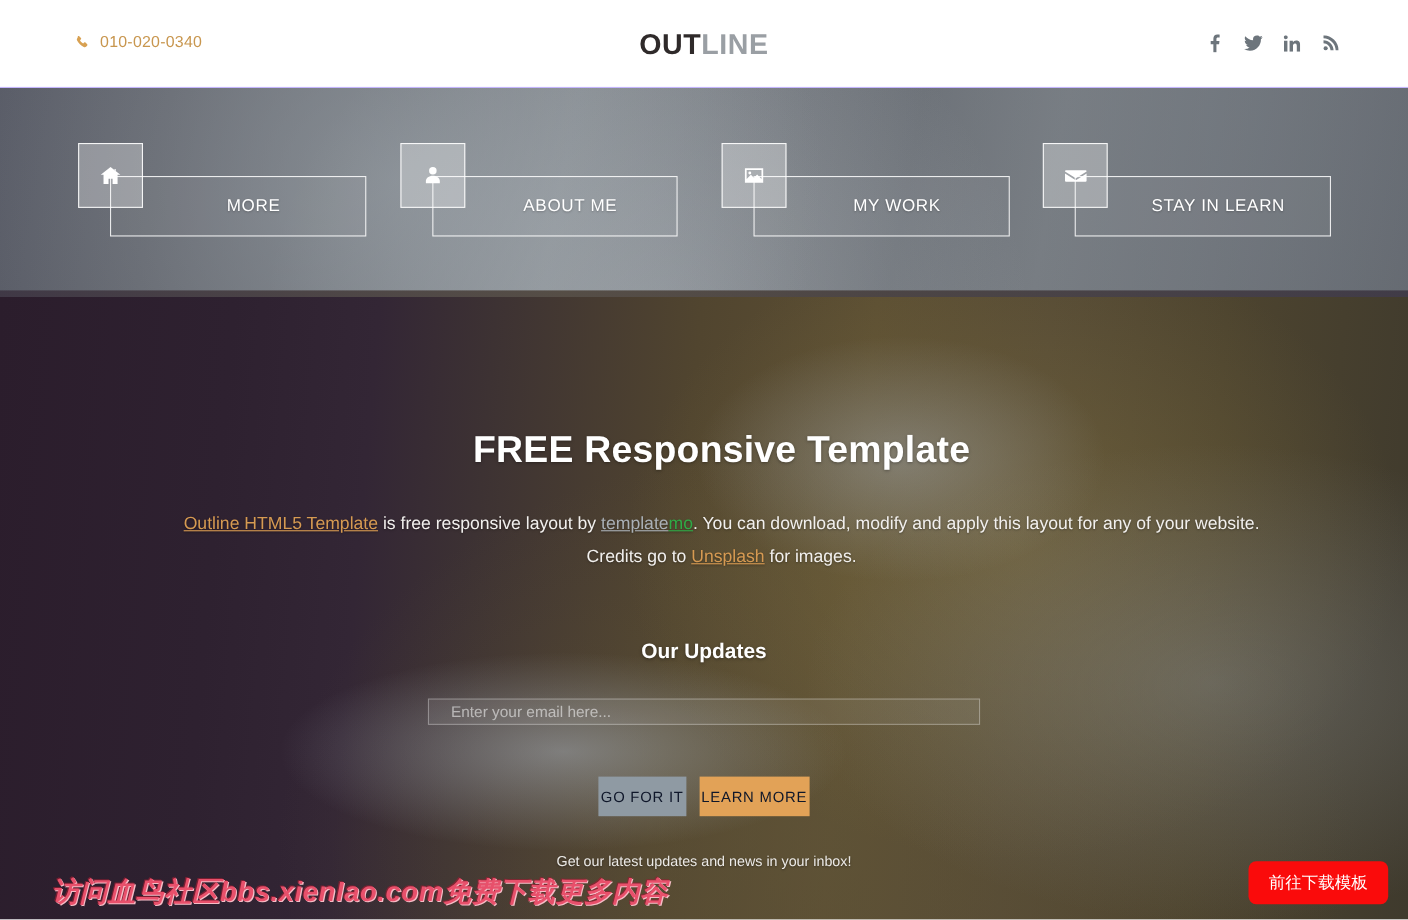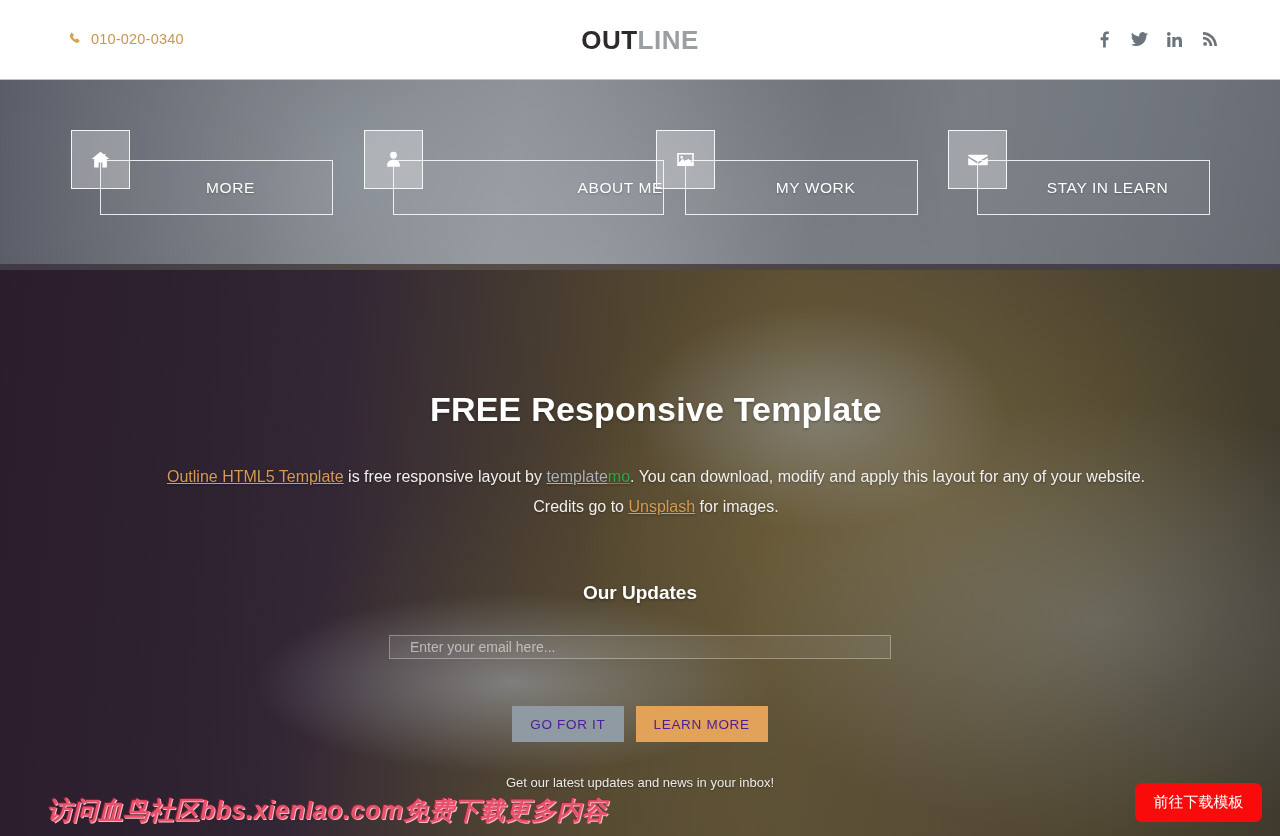--- a/index.html
+++ b/index.html
@@ -139,23 +139,23 @@
     outline: none;
   }
   .email-field::placeholder { color: rgba(235,235,235,.62); }
 
   .btnrow {
     position: absolute; left: 0; top: 436px; width: 1280px;
     display: flex; justify-content: center; gap: 12px;
   }
   .btn {
     border: none; cursor: pointer;
-    height: 36px; padding: 0 18px;
+    height: 36px; padding: 0 2px;
     font-size: 13.5px; letter-spacing: .7px;
-    color: #4c1d95;
+    color: #0f172a;
     font-family: "Liberation Sans", sans-serif;
     text-align: center;
   }
   .btn-go { background: #8f9aa3; }
   .btn-learn { background: #e2a257; }
 
   .inbox-note {
     position: absolute; left: 0; top: 505px; width: 1280px;
     font-size: 13px; color: #eceae7;
     text-shadow: 0 1px 2px rgba(0,0,0,.4);
@@ -229,21 +229,21 @@
         <span class="nav-label">MORE</span>
       </div>
       <div class="nav-icon">
         <svg viewBox="0 0 24 24" width="21" height="21">
             <path d="M12 3.2 1.8 11.3h2.9V21h5.2v-5.7h4.2V21h5.2v-9.7h2.9L12 3.2zm5.6 2.2v1.9l-2.1-1.7h2.1z"></path>
           </svg>
       </div>
     </div>
 
     <div class="navitem" style="left:364px;width:262px;">
-      <div class="nav-box" style="left:29px;width:271px;justify-content:flex-end;">
+      <div class="nav-box" style="left:29px;width:223px;">
         <span class="nav-label">ABOUT ME</span>
       </div>
       <div class="nav-icon">
         <svg viewBox="0 0 24 24" width="19" height="19">
             <circle cx="12" cy="6.6" r="4.3"></circle>
             <path d="M12 12.4c-4.4 0-8 2.7-8 6.1V21h16v-2.5c0-3.4-3.6-6.1-8-6.1z"></path>
           </svg>
       </div>
     </div>
 

